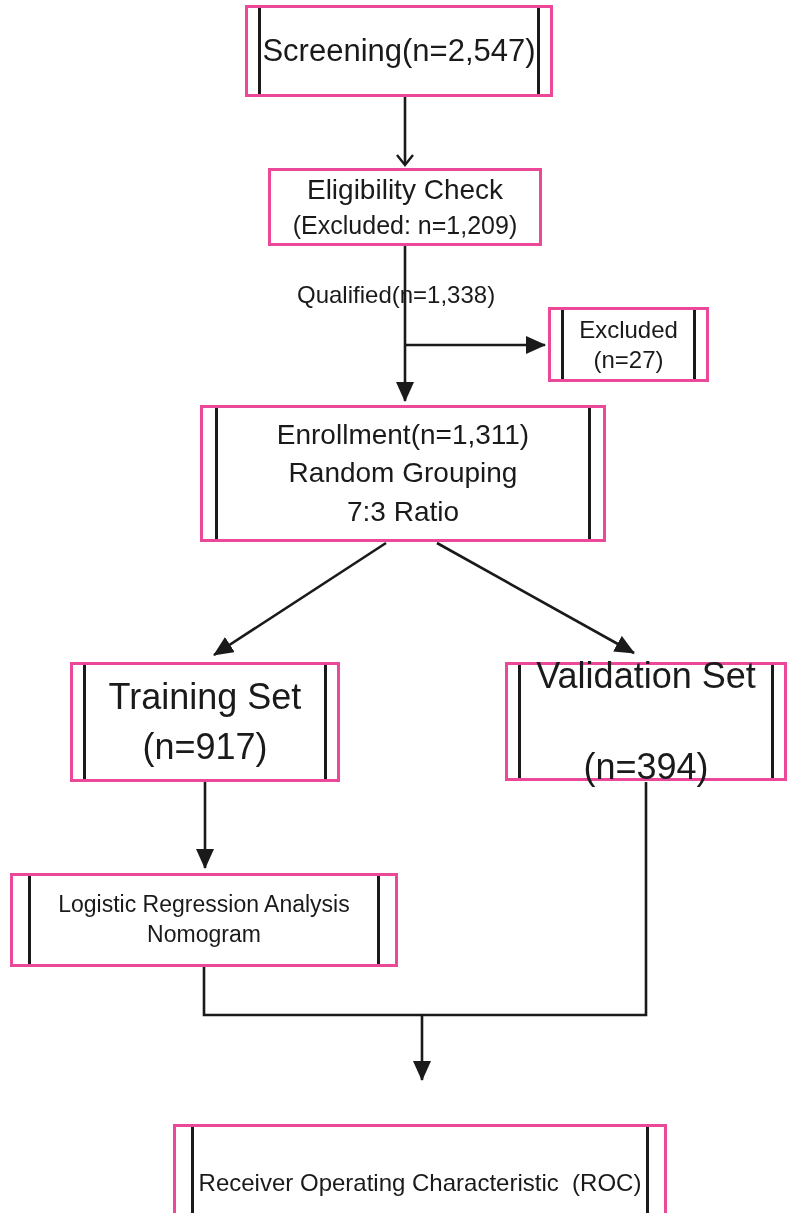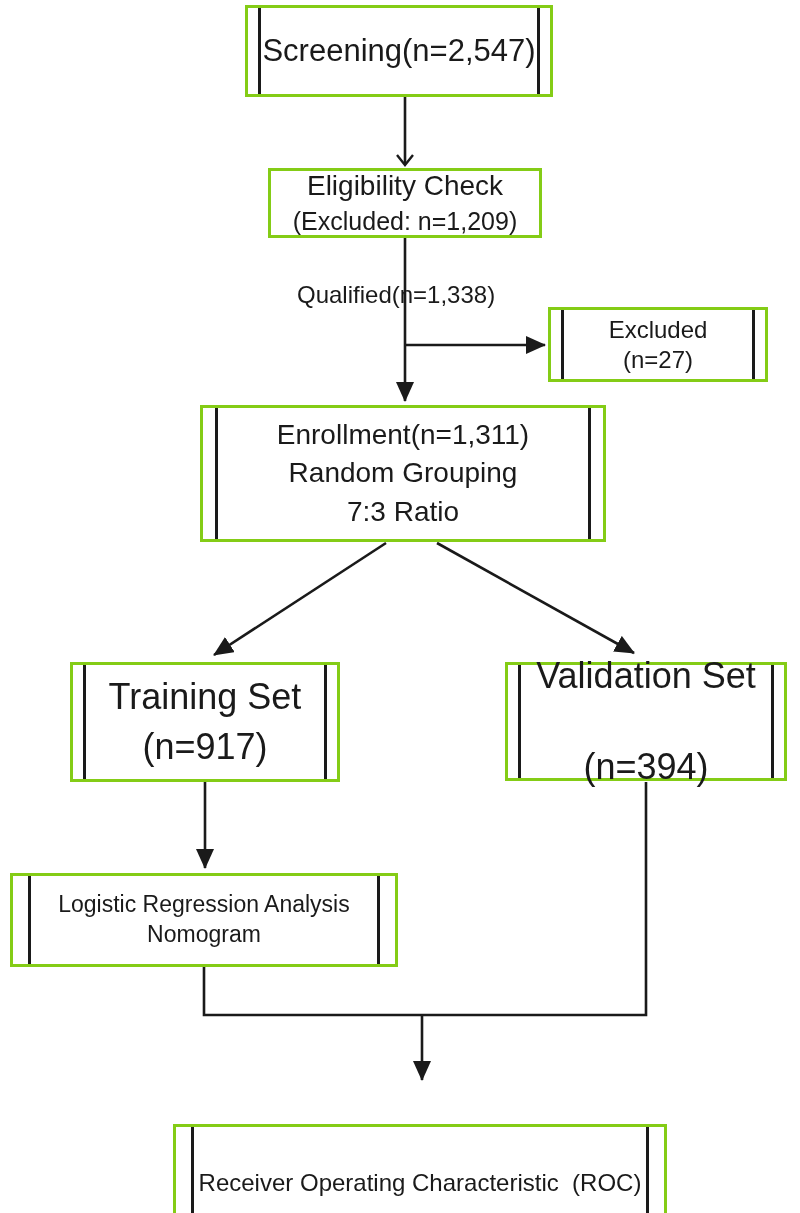--- a/index.html
+++ b/index.html
@@ -20,21 +20,21 @@
     position: absolute;
     left: 0;
     top: 0;
     width: 800px;
     height: 1213px;
     pointer-events: none;
   }
   .pbox, .plainbox {
     position: absolute;
     box-sizing: border-box;
-    border: 3px solid #84cc16;
+    border: 3px solid #ec4899;
     background: #ffffff;
     display: flex;
     flex-direction: column;
     justify-content: center;
     align-items: center;
     text-align: center;
   }
   
   .pbox::before, .pbox::after {
     content: "";
@@ -97,28 +97,28 @@
 
     <path d="M204,967 L204,1015 L646,1015 L646,782" fill="none" stroke="#1a1a1a" stroke-width="2.6"></path>
 
     <line x1="422" y1="1015" x2="422" y2="1080" stroke="#1a1a1a" stroke-width="2.6" marker-end="url(#mSolid)"></line>
   </svg>
 
   <div class="pbox screening" style="left:245px; top:5px; width:308px; height:92px;">
     <div class="box-line">Screening(n=2,547)</div>
   </div>
 
-  <div class="plainbox eligibility" style="left:268px; top:168px; width:274px; height:70px;">
+  <div class="plainbox eligibility" style="left:268px; top:168px; width:274px; height:78px;">
     <div class="box-line">Eligibility Check</div>
     <div class="box-line">(Excluded: n=1,209)</div>
   </div>
 
   <div class="float-label" style="left:297px; top:281px;">Qualified(n=1,338)</div>
 
-  <div class="pbox excluded" style="left:548px; top:307px; width:220px; height:75px;">
+  <div class="pbox excluded" style="left:548px; top:307px; width:161px; height:75px;">
     <div class="box-line">Excluded</div>
     <div class="box-line">(n=27)</div>
   </div>
 
   <div class="pbox enrollment inset-md" style="left:200px; top:405px; width:406px; height:137px;">
     <div class="box-line">Enrollment(n=1,311)</div>
     <div class="box-line">Random Grouping</div>
     <div class="box-line">7:3 Ratio</div>
   </div>
 

